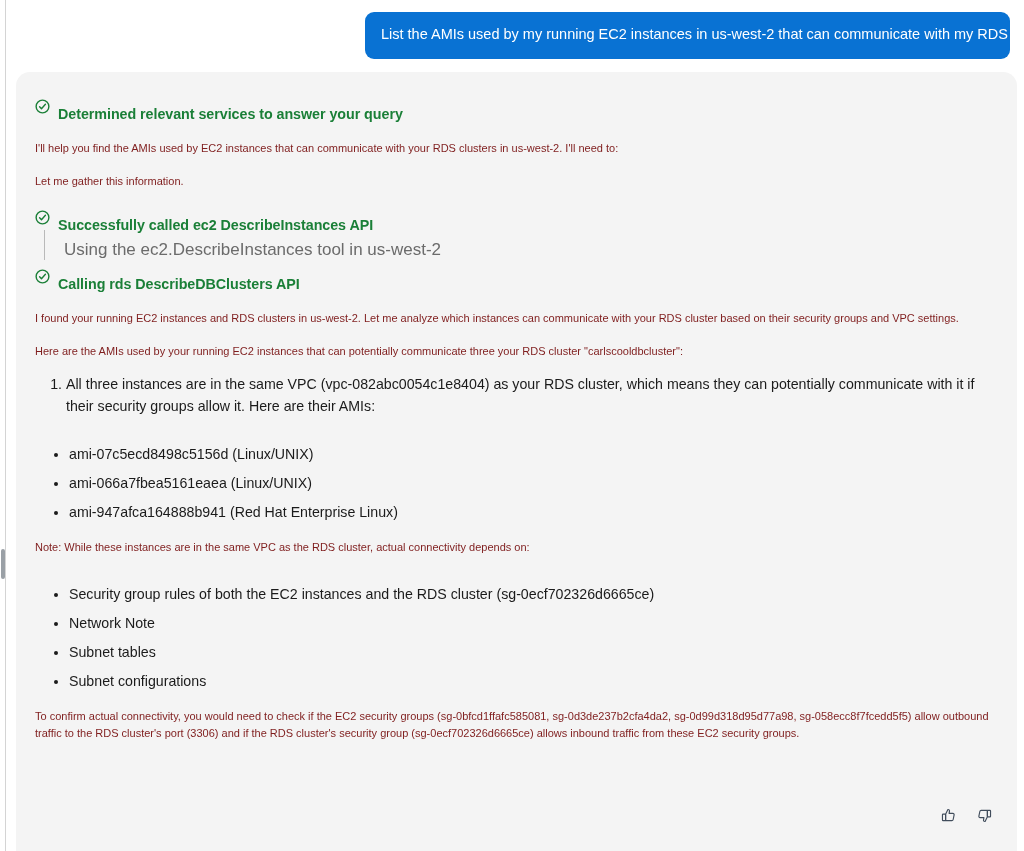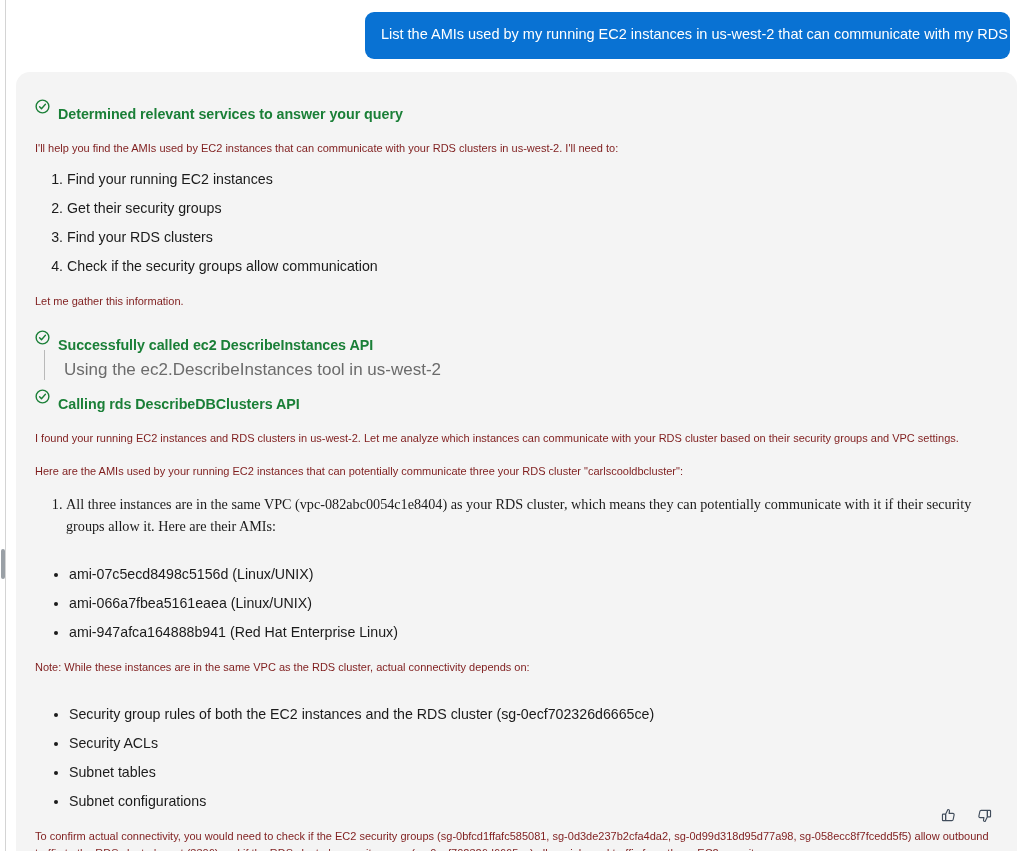--- a/index.html
+++ b/index.html
@@ -122,21 +122,21 @@
     font-size: 14.2px;
     line-height: 1.55;
     margin: 11px 0 0 0;
     padding-left: 32px;
   }
   ol.body-list li, ul.body-list li { margin-bottom: 7px; }
   ol.body-list li:last-child, ul.body-list li:last-child { margin-bottom: 0; }
   ul.body-list { list-style: disc; padding-left: 34px; }
   ul.body-list.tight-top { margin-top: 26px; }
   ol.vpc-list { padding-left: 31px; margin-top: 13px; }
-  ol.vpc-list li { line-height: 1.57; font-family: Liberation Serif, serif; }
+  ol.vpc-list li { line-height: 1.57; }
 
   .section-gap-1 { margin-top: 19px; }
   .section-gap-2 { margin-top: 17px; }
 
   
   .feedback-bar {
     position: absolute;
     right: 23px;
     top: 735px;
     display: flex;
@@ -177,26 +177,20 @@
           <svg width="15" height="15" viewBox="0 0 16 16">
             <circle cx="8" cy="8" r="6.8" fill="none" stroke="#1a7f37" stroke-width="1.5"></circle>
             <path d="M4.9 8.2 L6.9 10.3 L11.1 5.7" fill="none" stroke="#1a7f37" stroke-width="1.5" stroke-linecap="round" stroke-linejoin="round"></path>
           </svg>
         </span>
         <span class="status-title">Determined relevant services to answer your query</span>
       </div>
 
       <p class="body-text">I'll help you find the AMIs used by EC2 instances that can communicate with your RDS clusters in us-west-2. I'll need to:</p>
 
-      <ol class="body-list">
-        <li>Find your running EC2 instances</li>
-        <li>Get their security groups</li>
-        <li>Find your RDS clusters</li>
-        <li>Check if the security groups allow communication</li>
-      </ol>
 
       <p class="body-text">Let me gather this information.</p>
 
       <div class="tool-group section-gap-1">
         <div class="tool-connector"></div>
 
         <div class="tool-item">
           <div class="status-line">
             <span class="check-icon">
               <svg width="15" height="15" viewBox="0 0 16 16">
@@ -233,21 +227,21 @@
       <ul class="body-list tight-top">
         <li>ami-07c5ecd8498c5156d (Linux/UNIX)</li>
         <li>ami-066a7fbea5161eaea (Linux/UNIX)</li>
         <li>ami-947afca164888b941 (Red Hat Enterprise Linux)</li>
       </ul>
 
       <p class="body-text">Note: While these instances are in the same VPC as the RDS cluster, actual connectivity depends on:</p>
 
       <ul class="body-list tight-top">
         <li>Security group rules of both the EC2 instances and the RDS cluster (sg-0ecf702326d6665ce)</li>
-        <li>Security ACLs</li>
+        <li>Network Note</li>
         <li>Subnet tables</li>
         <li>Subnet configurations</li>
       </ul>
 
       <p class="body-text">To confirm actual connectivity, you would need to check if the EC2 security groups (sg-0bfcd1ffafc585081, sg-0d3de237b2cfa4da2, sg-0d99d318d95d77a98, sg-058ecc8f7fcedd5f5) allow outbound traffic to the RDS cluster's port (3306) and if the RDS cluster's security group (sg-0ecf702326d6665ce) allows inbound traffic from these EC2 security groups.</p>
 
       <div class="feedback-bar">
         <button class="fb-btn">
           <span>
             <svg width="17" height="17" viewBox="0 0 20 20">

